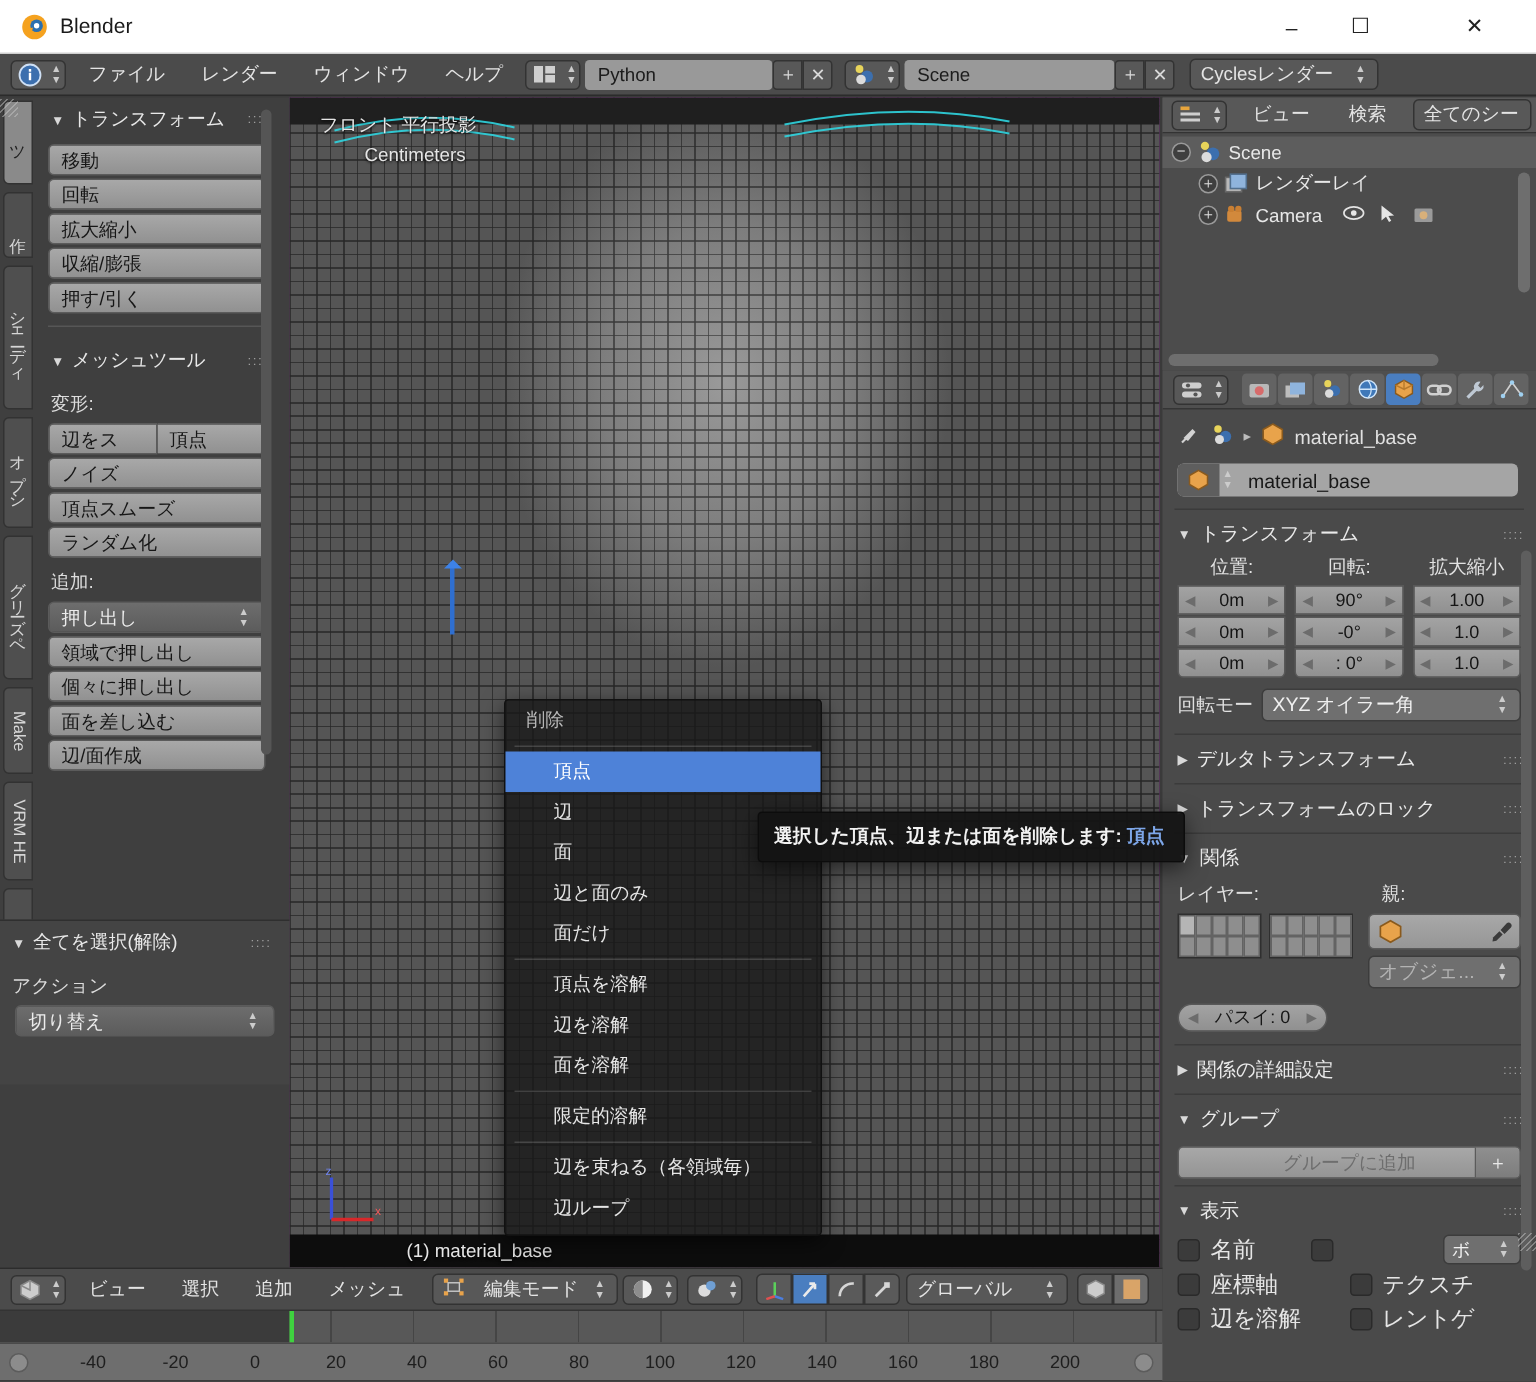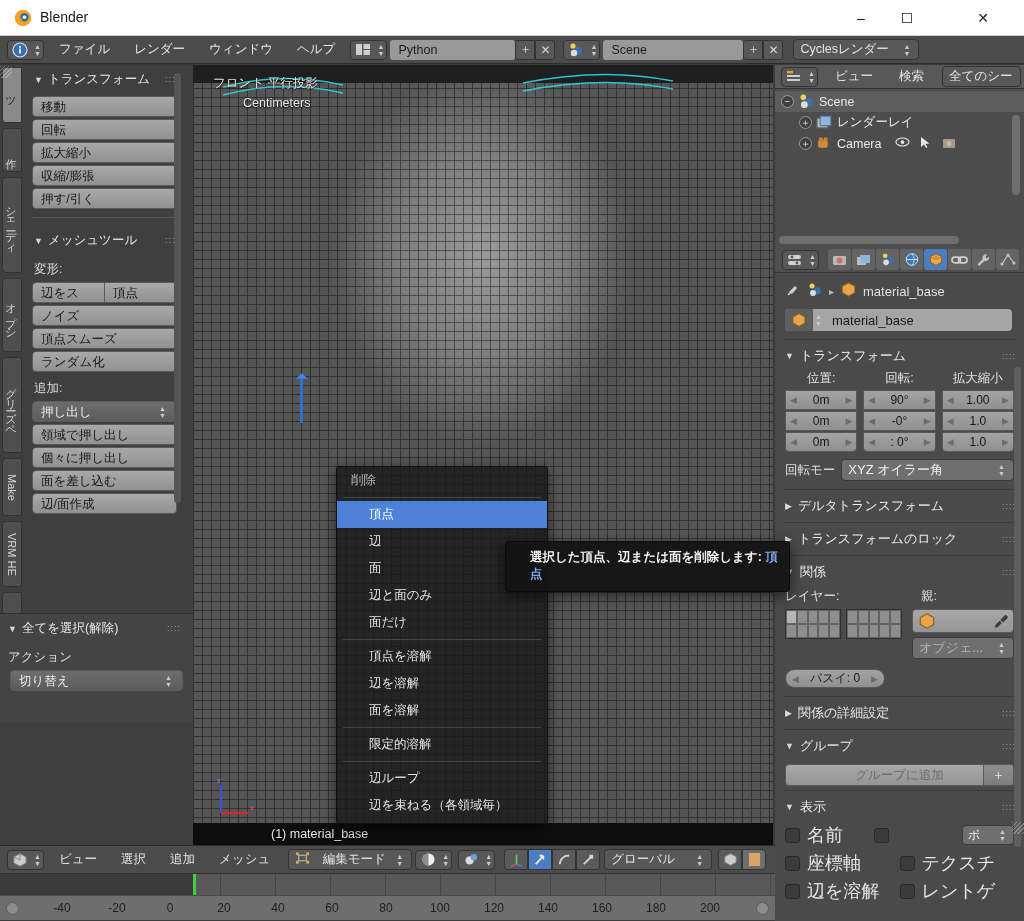--- a/index.html
+++ b/index.html
@@ -148,21 +148,21 @@
   .passfield { background:linear-gradient(#a3a3a3,#909090); border:1px solid #585858;
     border-radius:10px; height:19px; width:100px; display:flex; align-items:center;
     justify-content:space-between; padding:0 6px; color:#171717; font-size:12px; margin-top:6px;}
   .wide-btn { margin:4px 10px; background:linear-gradient(#a8a8a8,#949494); color:#6e6e6e;
     border:1px solid #5b5b5b; border-radius:4px; height:22px; display:flex;
     align-items:center; justify-content:center; font-size:12.5px; position:relative;}
   .plusbox { position:absolute; right:0; top:0; width:30px; height:100%;
     border-left:1px solid #5b5b5b; display:flex; align-items:center; justify-content:center;
     color:#e8e8e8; background:linear-gradient(#8f8f8f,#7d7d7d); border-radius:0 3px 3px 0;}
   .chkrow { display:flex; align-items:center; padding:2px 10px; gap:0;}
-  .chkhalf { flex:1; display:flex; align-items:center; gap:7px; font-size:18px; color:#e6e6e6;}
+  .chkhalf { flex:1; display:flex; align-items:center; gap:7px; font-size:15px; color:#e6e6e6;}
   .chk { width:15px; height:15px; background:#3b3b3b; border:1px solid #2a2a2a; border-radius:3px;}
   .mini-drop { background:#6f6f6f; border:1px solid #3c3c3c; border-radius:4px; height:20px;
     width:52px; display:flex; align-items:center; justify-content:space-between; padding:0 5px;
     color:#f0f0f0; font-size:12px;}
   .props-scroll { position:absolute; right:3px; top:120px; width:7px; height:480px;
     background:#5e5e5e; border-radius:4px;}
 
   
   .vp-header { position:absolute; left:0; top:809px; width:775px; height:28px;
     background:#4b4b4b; border-top:1px solid #2c2c2c;
@@ -188,21 +188,21 @@
   .ctxmenu { position:absolute; left:336px; top:430px; width:212px;
     background:rgba(24,24,24,.80); border:1px solid #111; border-radius:3px;
     box-shadow:0 4px 14px rgba(0,0,0,.6); padding-bottom:4px; z-index:50;}
   .ctx-title { color:#b9b9b9; font-size:12.5px; padding:5px 0 5px 14px;}
   .ctx-sep { height:1px; background:rgba(255,255,255,.16); margin:3px 6px;}
   .ctx-item { font-size:12.5px; color:#e6e6e6; padding:5px 0 5px 32px; cursor:default; white-space:nowrap;}
   .ctx-item.hl { background:#4e82d8; color:#fff; }
 
   .tooltip { position:absolute; left:505px; top:505px; width:285px;
     background:rgba(20,20,20,.95); border:1px solid #0c0c0c; border-radius:3px;
-    padding:7px 10px 8px 24px; z-index:60; box-shadow:0 4px 14px rgba(0,0,0,.55);}
+    padding:7px 10px 8px 10px; z-index:60; box-shadow:0 4px 14px rgba(0,0,0,.55);}
   .tt-main { font-size:12.5px; color:#f2f2f2; font-weight:bold; }
   .tt-main em { color:#7da6e8; font-style:normal;}
   .tt-py { font-size:12px; color:#8f8f8f; font-family:"Liberation Mono","DejaVu Sans Mono",monospace;
     margin-top:4px;}
 
   .corner-grip { position:absolute; width:12px; height:12px; opacity:.45;
     background:repeating-linear-gradient(135deg,#c9c9c9 0 1px, transparent 1px 3px);}
 </style>
 </head>
 <body>
@@ -858,22 +858,22 @@
       <div class="ctx-item">面</div>
       <div class="ctx-item">辺と面のみ</div>
       <div class="ctx-item">面だけ</div>
       <div class="ctx-sep"></div>
       <div class="ctx-item">頂点を溶解</div>
       <div class="ctx-item">辺を溶解</div>
       <div class="ctx-item">面を溶解</div>
       <div class="ctx-sep"></div>
       <div class="ctx-item">限定的溶解</div>
       <div class="ctx-sep"></div>
+      <div class="ctx-item">辺を束ねる（各領域毎）</div>
       <div class="ctx-item">辺ループ</div>
-      <div class="ctx-item">辺を束ねる（各領域毎）</div>
     </div>
 
     <div class="tooltip">
       <div class="tt-main"><span>選択した頂点、辺または面を削除します: </span><em>頂点</em></div>
     </div>
 
     <div class="corner-grip" style="right:0; top:786px;"></div>
     <div class="corner-grip" style="left:0; top:30px;"></div>
   </div>
 </div>

